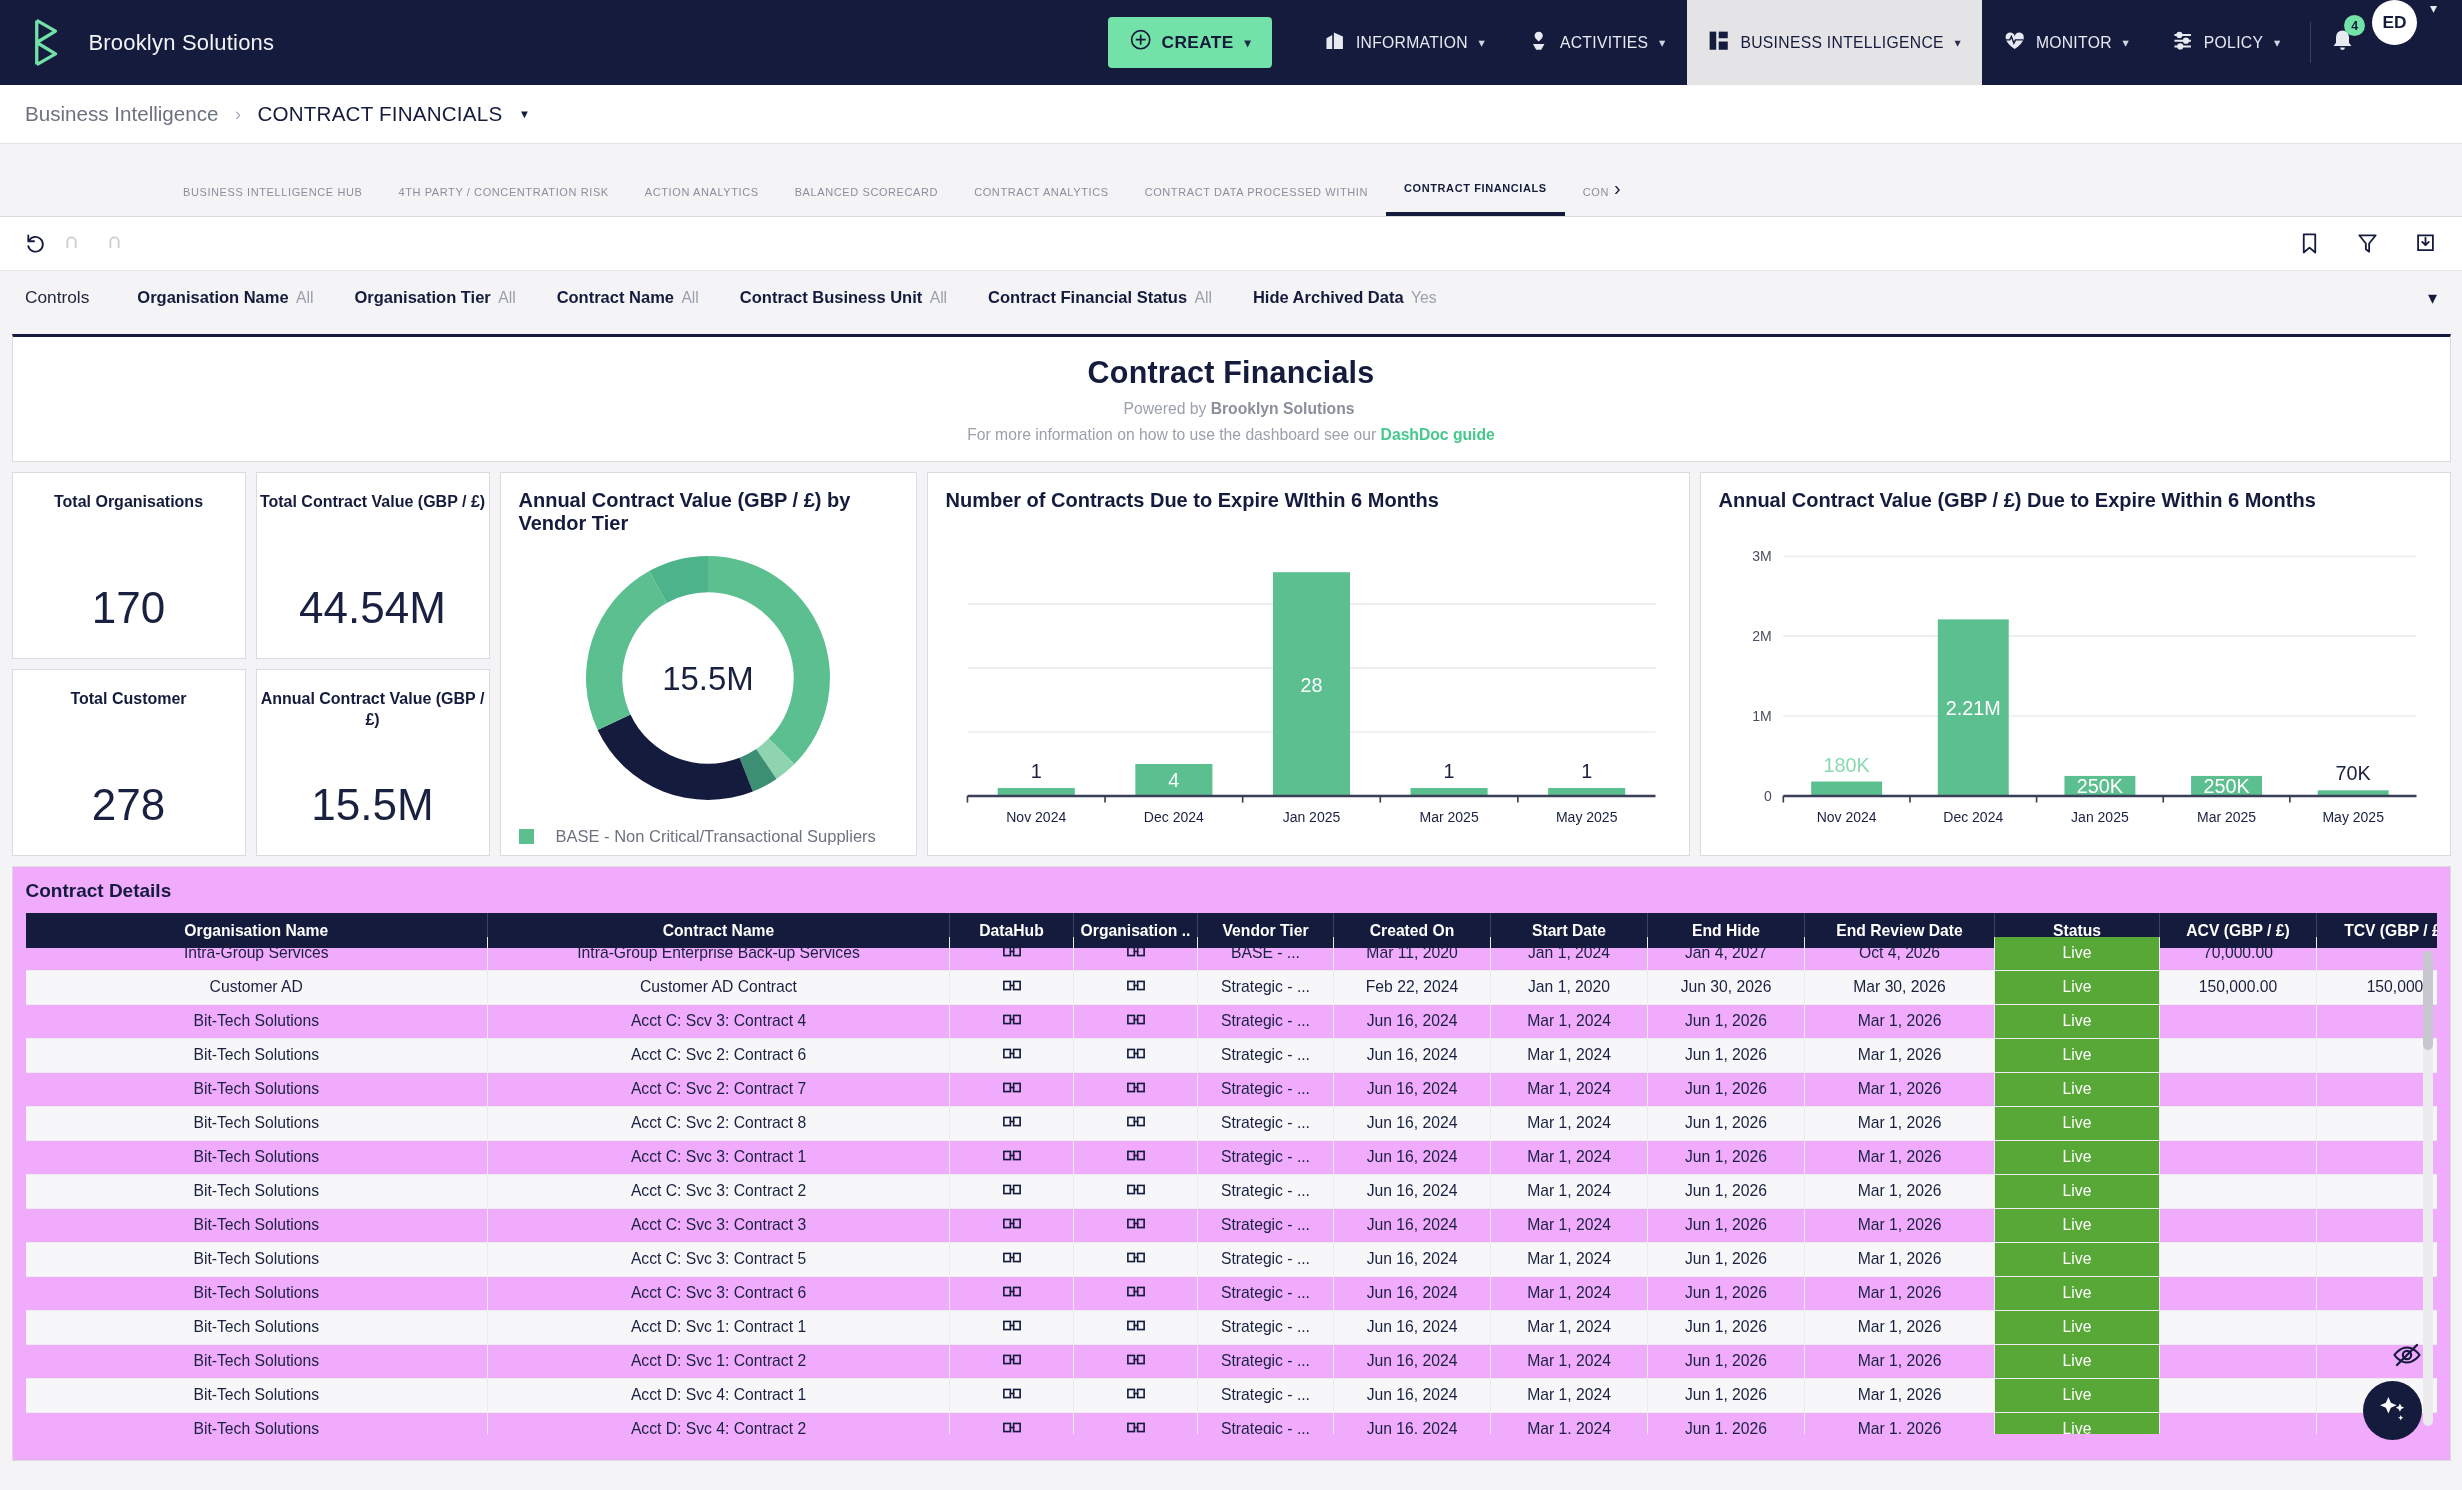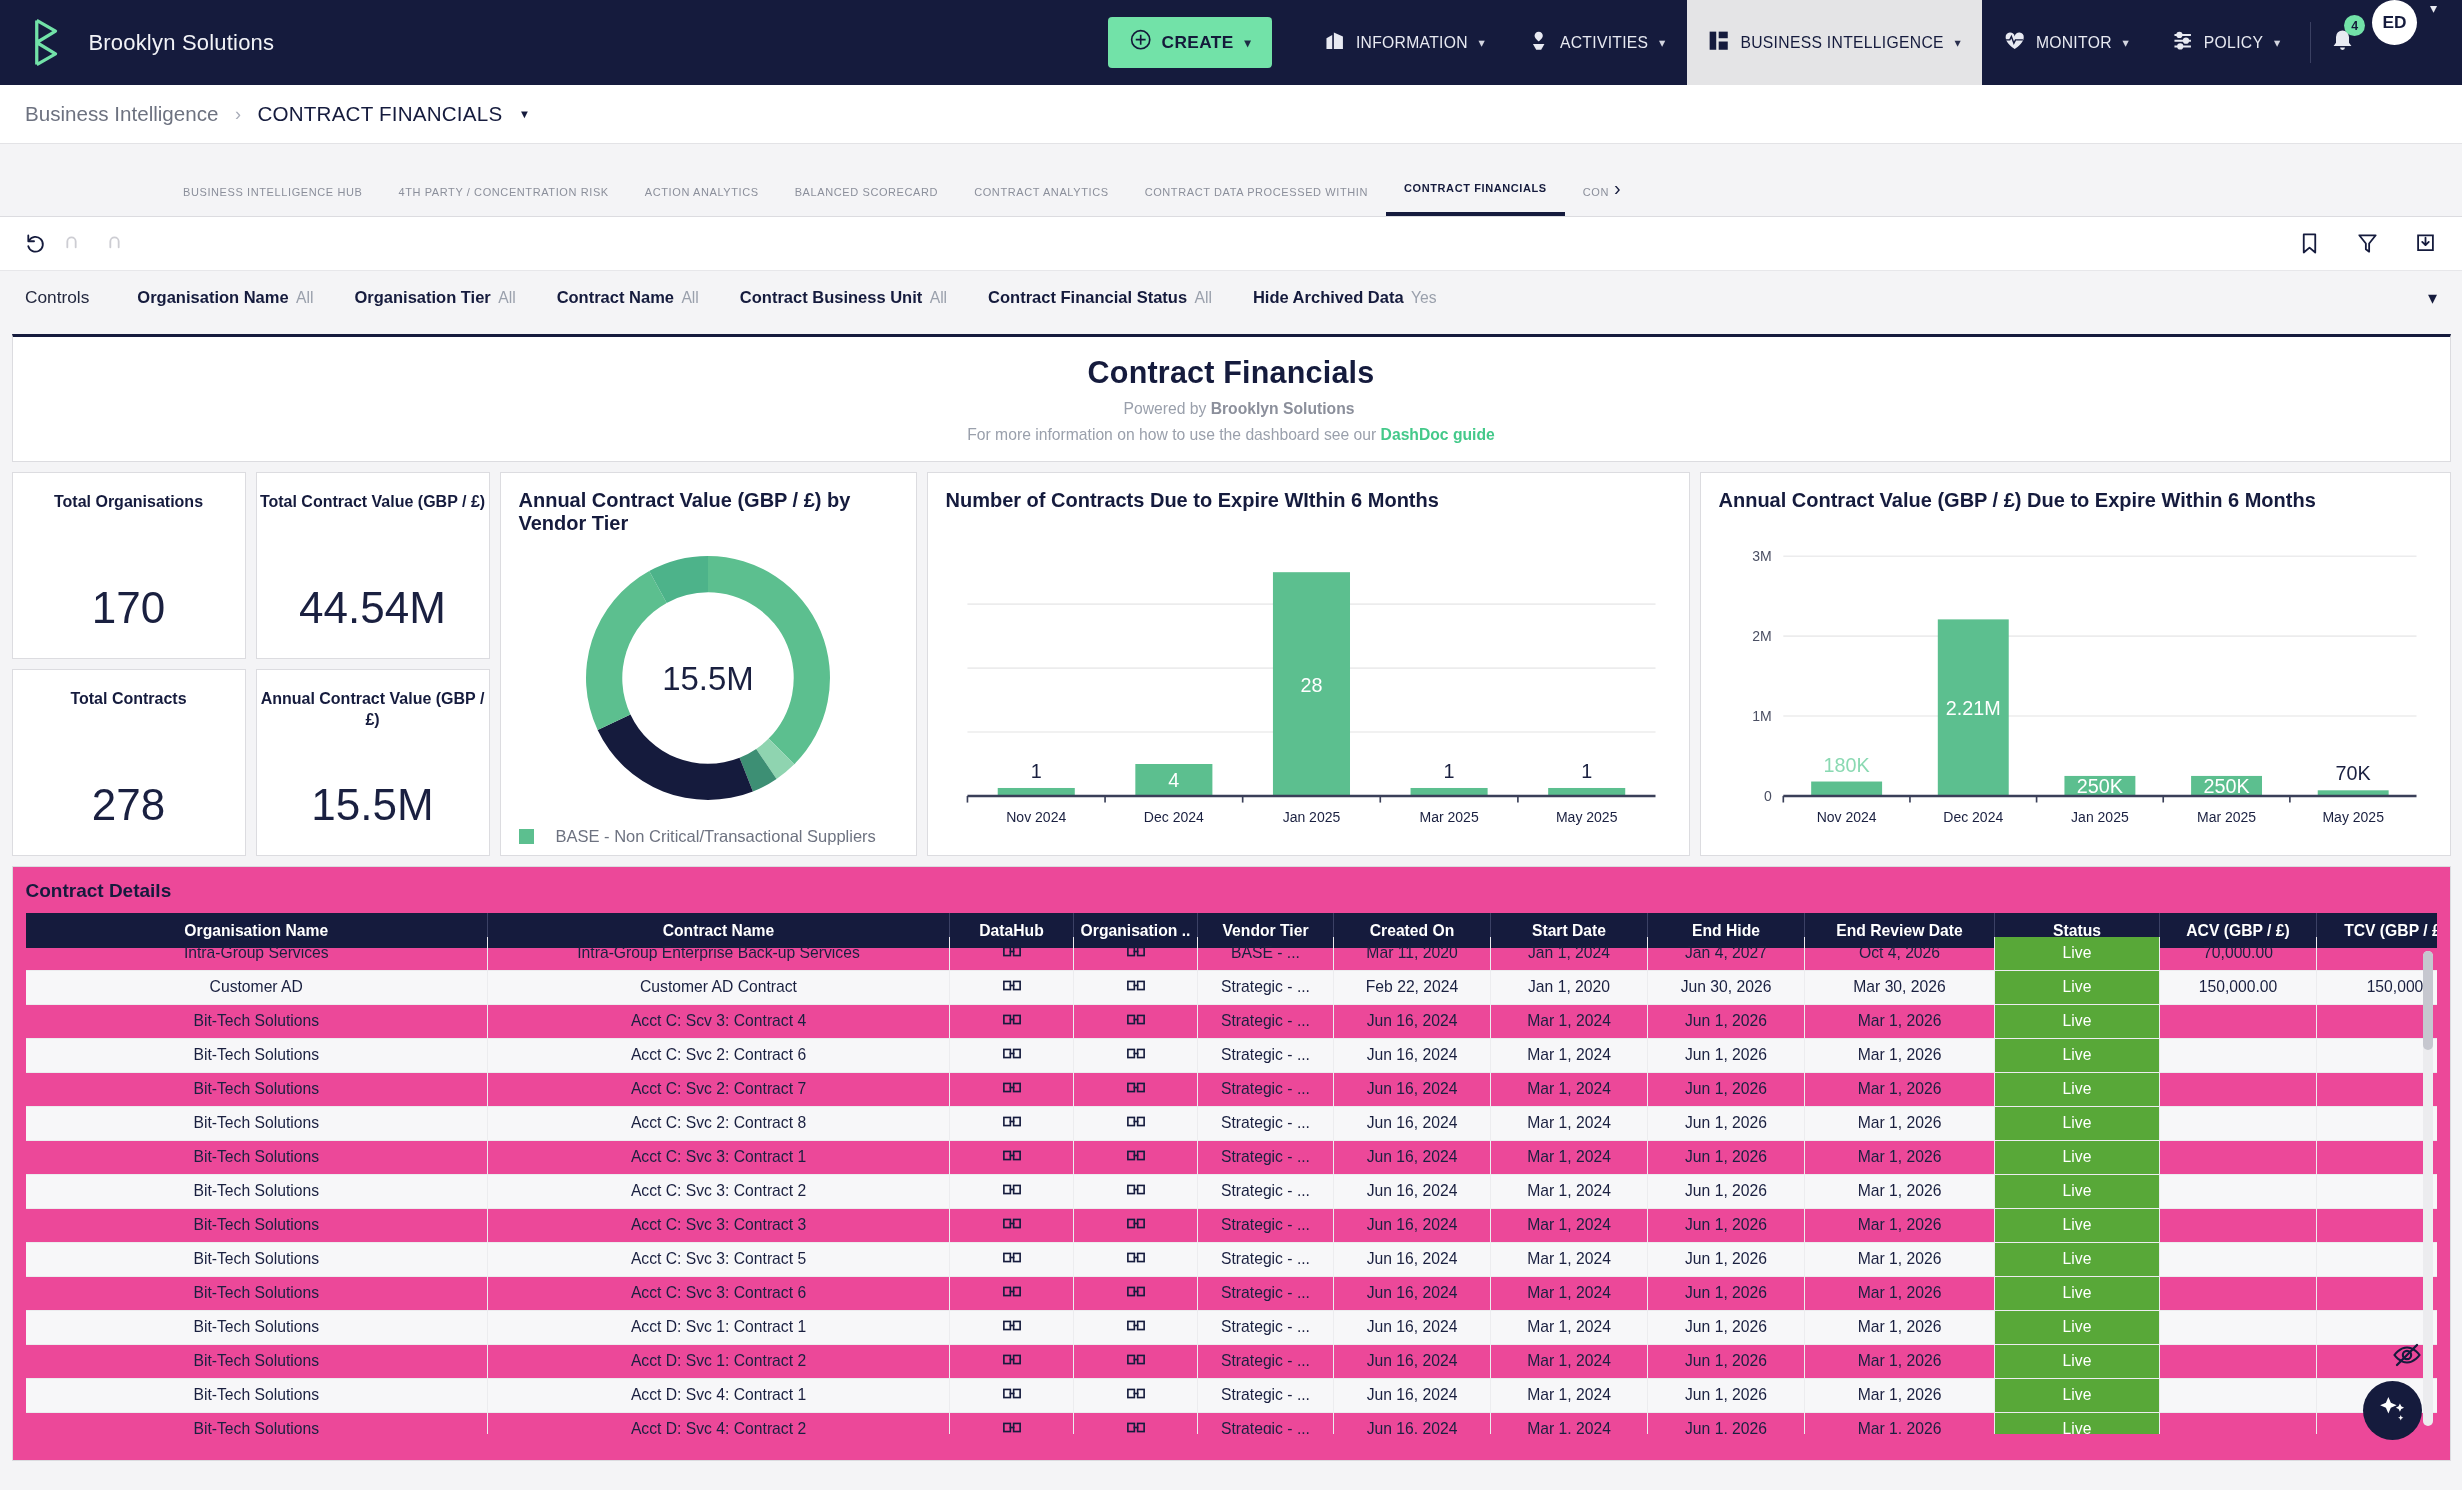--- a/index.html
+++ b/index.html
@@ -128,21 +128,21 @@
 
   .chart-svg { display: block; margin-top: 5px; }
   .axis-txt { font-size: 17px; fill: #1a2040; font-family: "Liberation Sans", sans-serif; }
   .tick-txt { font-size: 17px; fill: #4a4f63; font-family: "Liberation Sans", sans-serif; }
   .bar-lbl-in { font-size: 24px; fill: #ffffff; font-family: "Liberation Sans", sans-serif; text-anchor: middle;}
   .bar-lbl-out { font-size: 24px; fill: #1a2040; font-family: "Liberation Sans", sans-serif; text-anchor: middle;}
   .bar-lbl-green { font-size: 24px; fill: #8ad9b2; font-family: "Liberation Sans", sans-serif; text-anchor: middle;}
 
   
   .table-card {
-    background: #ec4899; border: 0.8px solid #dcdce0; margin-top: 10px;
+    background: #f0abfc; border: 0.8px solid #dcdce0; margin-top: 10px;
     padding: 13px 13px 0 13px; height: 595px; position: relative;
   }
   .table-title { font-size: 19px; font-weight: 700; color: #151b3d; margin-bottom: 11.5px; }
   .tbl-scroll { position: relative; height: 521px; overflow: hidden; }
   table { border-collapse: collapse; width: 2401px; table-layout: fixed; }
   thead th {
     background: #151b3d; color: #fff; font-size: 15.7px; font-weight: 700;
     height: 35px; border-right: 0.8px solid #3b4165; white-space: nowrap;
   }
   tbody td {
@@ -376,21 +376,21 @@
           <div class="kpi-title">Total Organisations</div>
           <div class="kpi-value">170</div>
         </div>
         <div class="kpi">
           <div class="kpi-title">Total Contract Value (GBP / £)</div>
           <div class="kpi-value">44.54M</div>
         </div>
       </div>
       <div class="kpi-pair">
         <div class="kpi">
-          <div class="kpi-title">Total Contracts</div>
+          <div class="kpi-title">Total Customer</div>
           <div class="kpi-value">278</div>
         </div>
         <div class="kpi">
           <div class="kpi-title">Annual Contract Value (GBP / £)</div>
           <div class="kpi-value">15.5M</div>
         </div>
       </div>
     </div>
 
     <div class="card card-donut">

